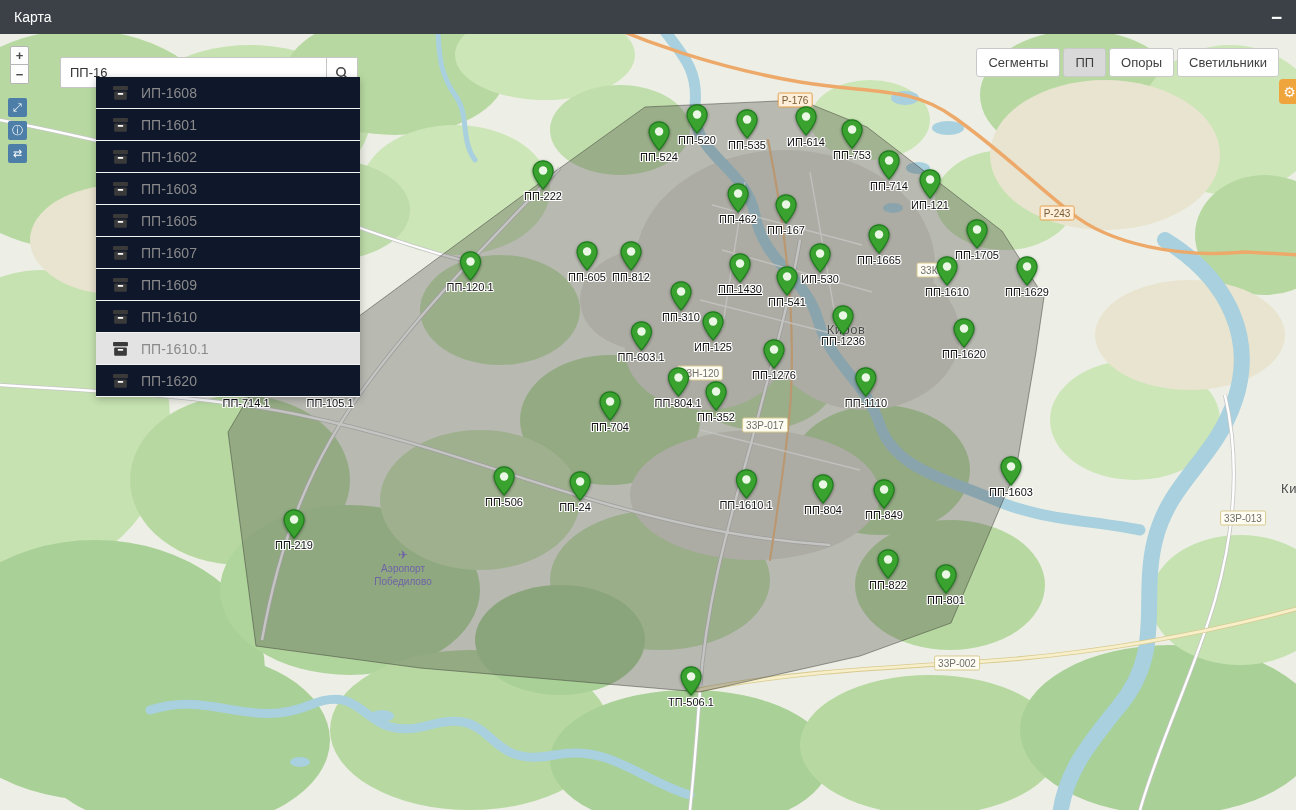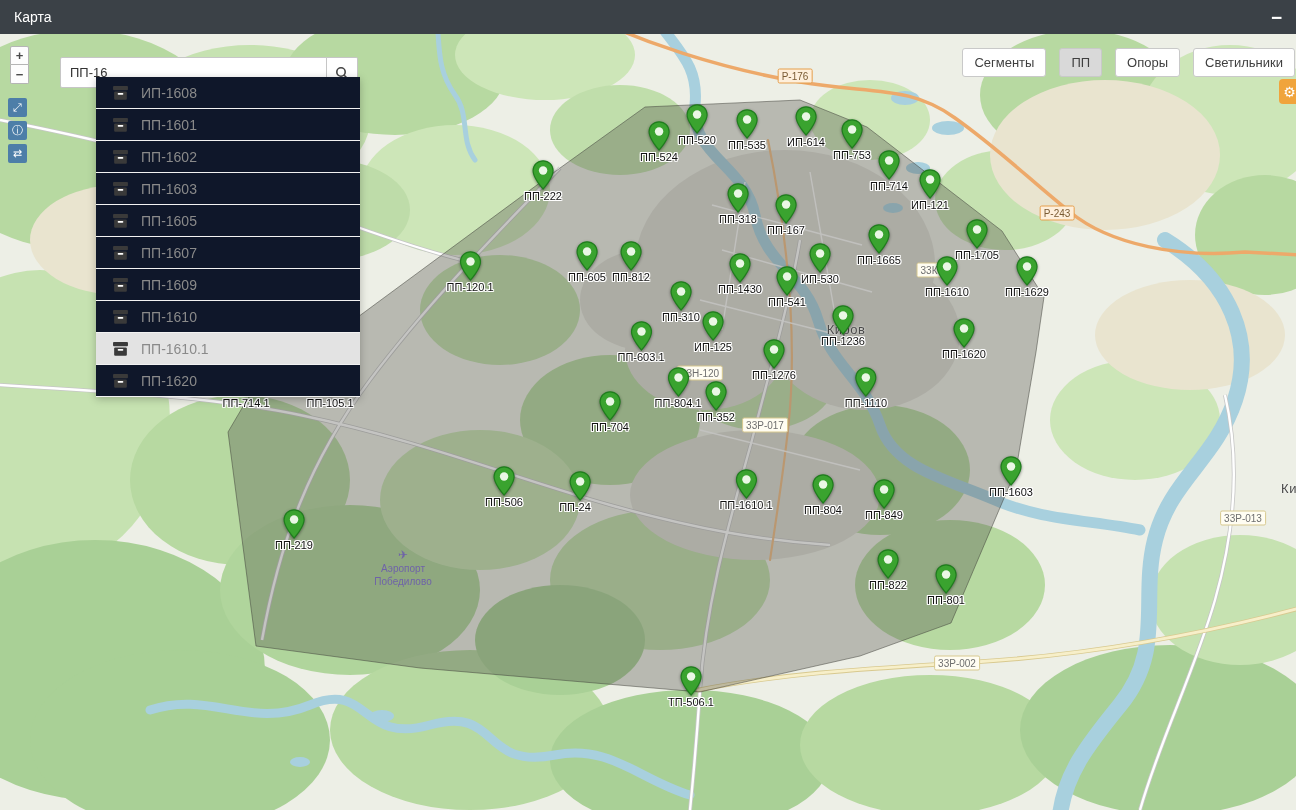--- a/index.html
+++ b/index.html
@@ -53,21 +53,21 @@
   .zoom-group{position:absolute;left:10px;top:46px;display:flex;flex-direction:column;z-index:20;}
   .zoom-btn{width:19px;height:19px;background:#fdfdfd;border:1px solid #b5b5b5;font-size:13px;font-weight:bold;
     color:#4a4a4a;display:flex;align-items:center;justify-content:center;cursor:pointer;padding:0;font-family:inherit;}
   .zoom-btn:first-child{border-radius:2px 2px 0 0;}
   .zoom-btn:last-child{border-radius:0 0 2px 2px;border-top:none;}
   .tools{position:absolute;left:8px;top:98px;display:flex;flex-direction:column;gap:4px;z-index:20;}
   .tool-btn{width:19px;height:19px;background:var(--controlBlue,#4d7ea8);border:none;border-radius:2px;color:#fff;
     font-size:11px;display:flex;align-items:center;justify-content:center;cursor:pointer;padding:0;}
 
   
-  .filters{position:absolute;top:48px;right:1px;display:flex;gap:13px;z-index:20;}
+  .filters{position:absolute;top:48px;right:17px;display:flex;gap:3px;z-index:20;}
   .filter-btn{height:29px;padding:0 11px;background:#fff;border:1px solid #c9c9c9;border-radius:3px;font-size:13px;
     color:#3f3f3f;cursor:pointer;font-family:inherit;}
   .filter-btn.active{background:var(--activeToggleBg,#d9d9d9);}
 
   
   .gear-btn{position:absolute;top:79px;right:0;width:17px;height:25px;background:var(--gearOrange,#f0a43c);
     border:none;border-radius:4px 0 0 4px;color:#fff;font-size:14px;display:flex;align-items:center;
     justify-content:center;cursor:pointer;overflow:hidden;z-index:20;padding:0 0 0 4px;}
 </style>
 </head>
@@ -163,21 +163,21 @@
       <line x1="700" y1="300" x2="850" y2="338"></line>
       <line x1="745" y1="182" x2="722" y2="330"></line>
       <line x1="810" y1="172" x2="838" y2="332"></line>
       <line x1="700" y1="430" x2="860" y2="470"></line>
     </g>
     <polygon points="645,107 800,100 867,127 1002,231 1044,297 1036,352 1016,470 951,623 860,656 700,692 420,668 256,646 228,432 248,398 560,168" fill="rgba(77,77,70,0.33)" stroke="rgba(64,64,58,0.5)" stroke-width="1"></polygon>
   </svg>
 
   <div class="badges">
 
-  <div class="badge primary" style="left: 795px; top: 76px; text-align: right;">Р-176</div>
+  <div class="badge primary" style="left: 795px; top: 100px; text-align: right;">Р-176</div>
       <div class="badge primary" style="left: 1057px; top: 213px;">Р-243</div>
       <div class="badge secondary" style="left: 929px; top: 270px;">33К</div>
       <div class="badge secondary" style="left: 700px; top: 373px;">33Н-120</div>
       <div class="badge secondary" style="left: 765px; top: 425px;">33Р-017</div>
       <div class="badge secondary" style="left: 1243px; top: 518px;">33Р-013</div>
       <div class="badge secondary" style="left: 957px; top: 663px;">33Р-002</div>
     </div>
 
   <div class="cities">
 
@@ -247,21 +247,21 @@
           <path d="M11,0.8 C5.4,0.8 1,5.2 1,10.8 C1,18 11,29 11,29 C11,29 21,18 21,10.8 C21,5.2 16.6,0.8 11,0.8 Z" fill="var(--pinGreen,#3aa32f)" stroke="var(--pinBorder,#1f7d1d)" stroke-width="1.2"></path>
           <circle cx="11" cy="10.5" r="4.2" fill="#eaf7e5"></circle>
         </svg>
         <div class="marker-label">ПП-222</div>
       </div>
       <div class="marker" style="left: 738px; top: 183px;">
         <svg width="22" height="30" viewBox="0 0 22 30">
           <path d="M11,0.8 C5.4,0.8 1,5.2 1,10.8 C1,18 11,29 11,29 C11,29 21,18 21,10.8 C21,5.2 16.6,0.8 11,0.8 Z" fill="var(--pinGreen,#3aa32f)" stroke="var(--pinBorder,#1f7d1d)" stroke-width="1.2"></path>
           <circle cx="11" cy="10.5" r="4.2" fill="#eaf7e5"></circle>
         </svg>
-        <div class="marker-label">ПП-318</div>
+        <div class="marker-label">ПП-462</div>
       </div>
       <div class="marker" style="left: 786px; top: 194px;">
         <svg width="22" height="30" viewBox="0 0 22 30">
           <path d="M11,0.8 C5.4,0.8 1,5.2 1,10.8 C1,18 11,29 11,29 C11,29 21,18 21,10.8 C21,5.2 16.6,0.8 11,0.8 Z" fill="var(--pinGreen,#3aa32f)" stroke="var(--pinBorder,#1f7d1d)" stroke-width="1.2"></path>
           <circle cx="11" cy="10.5" r="4.2" fill="#eaf7e5"></circle>
         </svg>
         <div class="marker-label">ПП-167</div>
       </div>
       <div class="marker" style="left: 879px; top: 224px;">
         <svg width="22" height="30" viewBox="0 0 22 30">
@@ -305,21 +305,21 @@
         </svg>
         <div class="marker-label">ПП-605</div>
       </div>
       <div class="marker" style="left: 631px; top: 241px; align-items: center;">
         <svg width="22" height="30" viewBox="0 0 22 30">
           <path d="M11,0.8 C5.4,0.8 1,5.2 1,10.8 C1,18 11,29 11,29 C11,29 21,18 21,10.8 C21,5.2 16.6,0.8 11,0.8 Z" fill="var(--pinGreen,#3aa32f)" stroke="var(--pinBorder,#1f7d1d)" stroke-width="1.2"></path>
           <circle cx="11" cy="10.5" r="4.2" fill="#eaf7e5"></circle>
         </svg>
         <div class="marker-label">ПП-812</div>
       </div>
-      <div class="marker" style="left: 740px; top: 253px;">
+      <div class="marker" style="left: 740px; top: 253px; text-decoration: underline;">
         <svg width="22" height="30" viewBox="0 0 22 30">
           <path d="M11,0.8 C5.4,0.8 1,5.2 1,10.8 C1,18 11,29 11,29 C11,29 21,18 21,10.8 C21,5.2 16.6,0.8 11,0.8 Z" fill="var(--pinGreen,#3aa32f)" stroke="var(--pinBorder,#1f7d1d)" stroke-width="1.2"></path>
           <circle cx="11" cy="10.5" r="4.2" fill="#eaf7e5"></circle>
         </svg>
         <div class="marker-label">ПП-1430</div>
       </div>
       <div class="marker" style="left: 820px; top: 243px;">
         <svg width="22" height="30" viewBox="0 0 22 30">
           <path d="M11,0.8 C5.4,0.8 1,5.2 1,10.8 C1,18 11,29 11,29 C11,29 21,18 21,10.8 C21,5.2 16.6,0.8 11,0.8 Z" fill="var(--pinGreen,#3aa32f)" stroke="var(--pinBorder,#1f7d1d)" stroke-width="1.2"></path>
           <circle cx="11" cy="10.5" r="4.2" fill="#eaf7e5"></circle>

